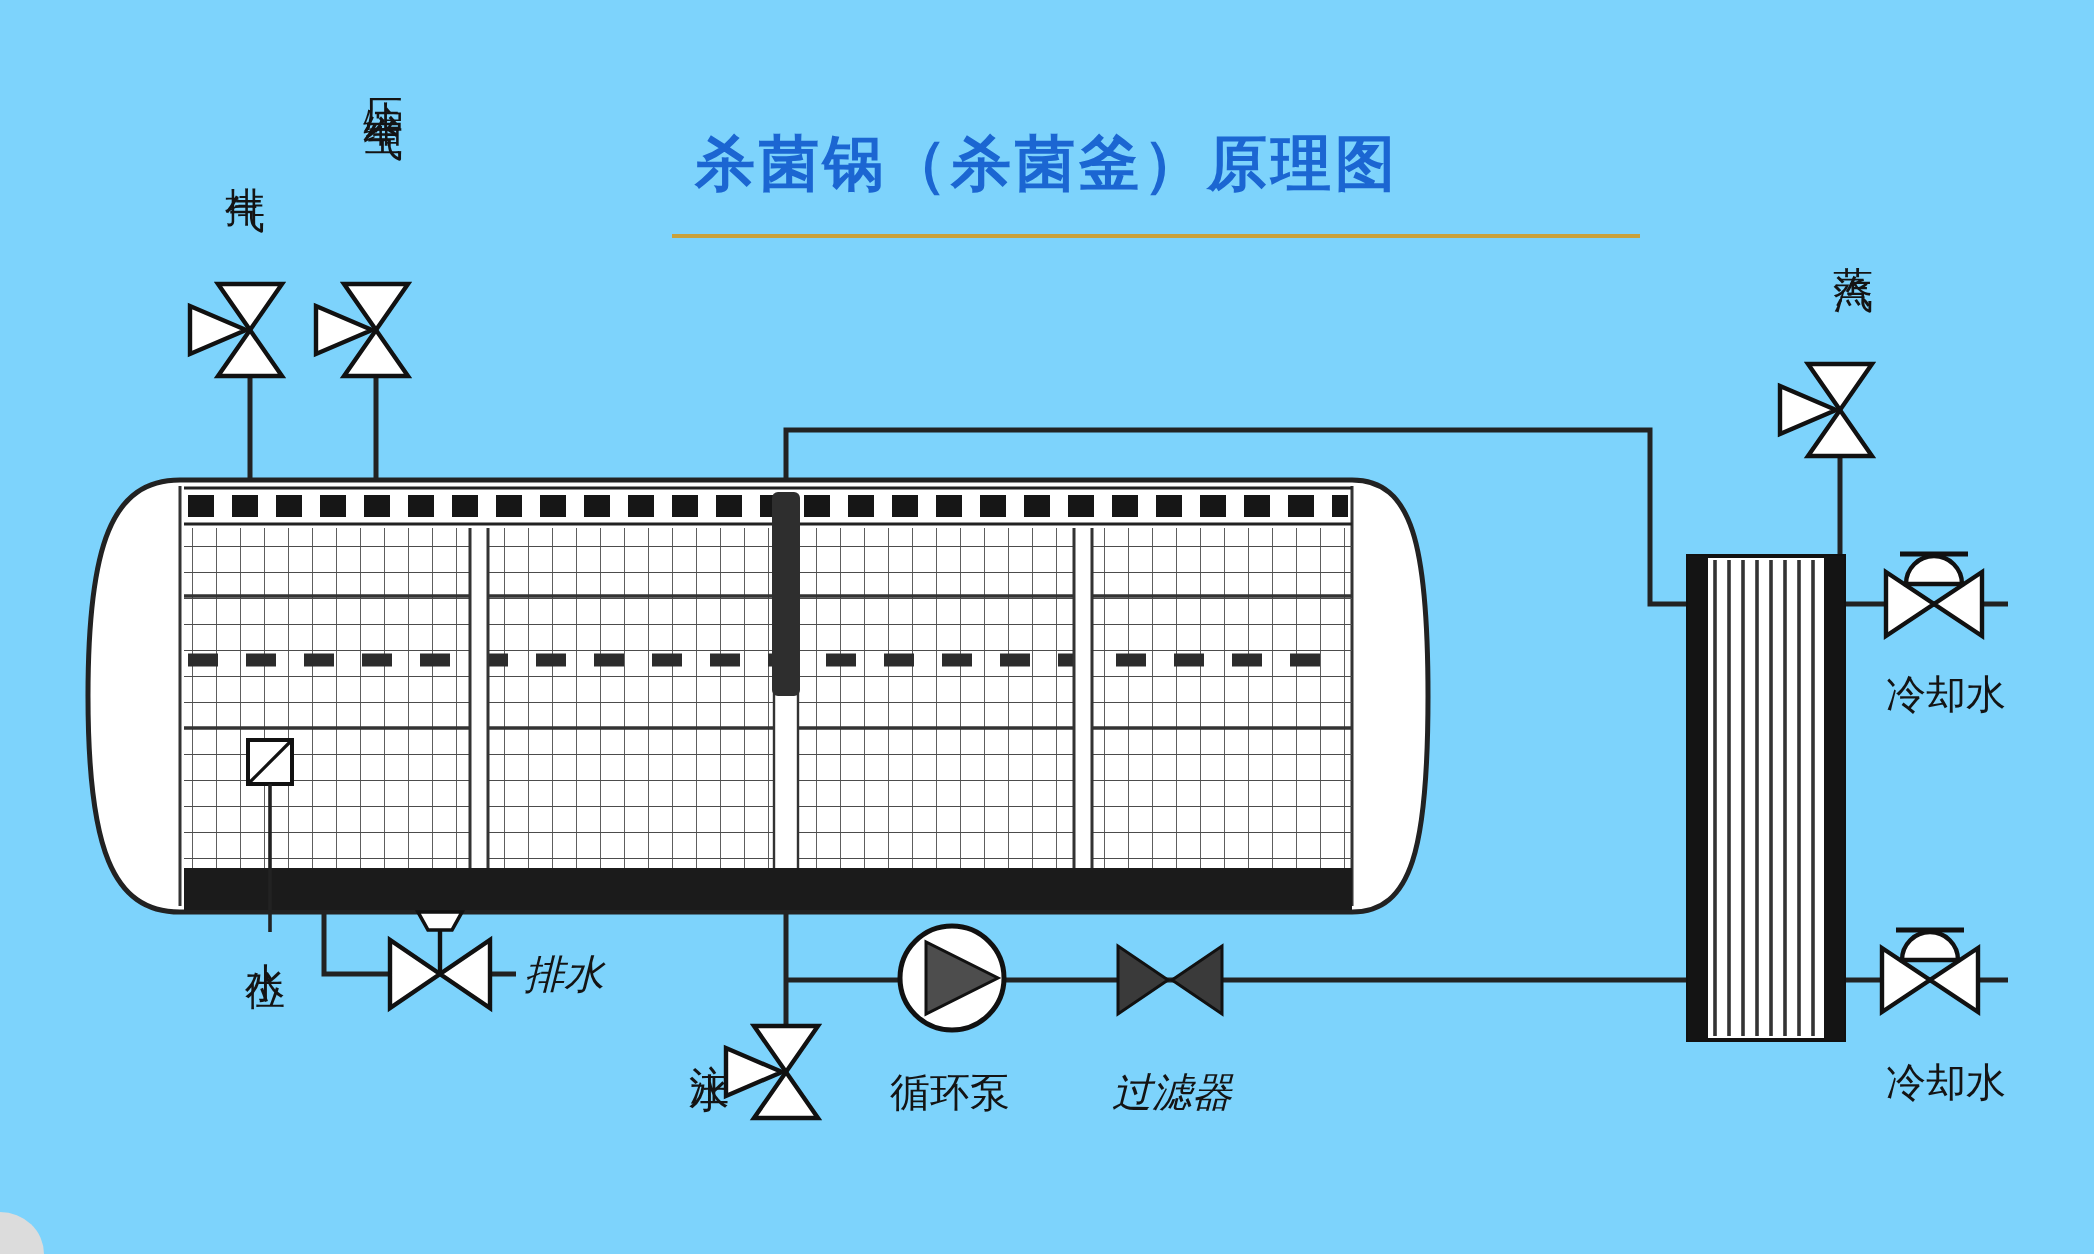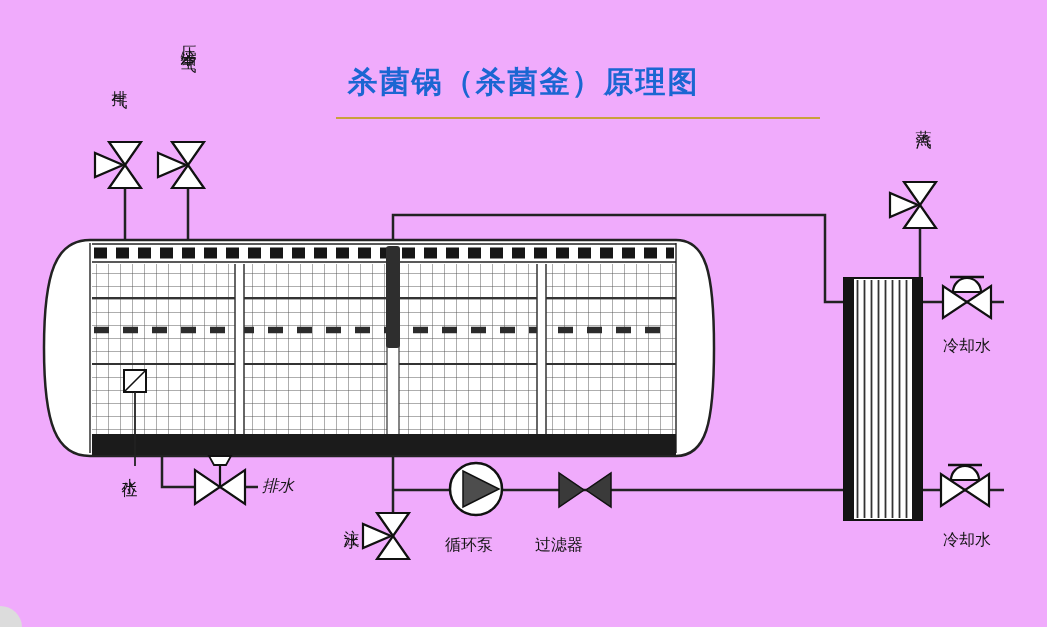--- a/index.html
+++ b/index.html
@@ -1,32 +1,32 @@
 <!DOCTYPE html>
 <html><head>
 <meta charset="utf-8">
 <style>
   * { box-sizing: border-box; }
   html, body { margin: 0; padding: 0; background: #ffffff; }
   .stage {
     position: relative; width: 1047px; height: 627px;
-    background: #f0abfc; overflow: hidden;
+    background: #7dd3fc; overflow: hidden;
     font-family: "Liberation Sans", "DejaVu Sans", sans-serif;
   }
   .title {
     position: absolute; left: 0; top: 62px; width: 100%;
     text-align: center; font-size: 30px; font-weight: 700;
     letter-spacing: 2px; color: #1b66d2;
   }
   .title-underline {
     position: absolute; left: 336px; top: 117px; width: 484px;
     height: 0; border-top: 2px solid #c9a13b;
   }
   .lbl {
-    position: absolute; font-size: 16px; color: #141414;
+    position: absolute; font-size: 20px; color: #141414;
     white-space: nowrap; line-height: 1.15;
   }
   .lbl.v { writing-mode: vertical-rl; text-orientation: upright; letter-spacing: 4px; }
   svg.schematic { position: absolute; left: 0; top: 0; }
   .corner {
     position: absolute; left: 0; top: 606px; width: 22px; height: 21px;
     background: #dcdcdc; border-top-right-radius: 100%;
   }
 </style>
 </head>
@@ -136,16 +136,16 @@
 
   <div class="lbl v" style="left:110px; top:77px;">排气</div>
   <div class="lbl v" style="left:179px; top:33px;">压缩空气</div>
   <div class="lbl v" style="left:914px; top:117px;">蒸汽</div>
   <div class="lbl" style="left:943px; top:337px;">冷却水</div>
   <div class="lbl" style="left:943px; top:531px;">冷却水</div>
   <div class="lbl v" style="left:120px; top:465px;">水位</div>
   <div class="lbl" style="left:262px; top:477px;font-style:italic;">排水</div>
   <div class="lbl v" style="left:342px; top:516px;">注水</div>
   <div class="lbl" style="left:445px; top:536px;">循环泵</div>
-  <div class="lbl" style="left:535px; top:536px;">过滤器</div>
+  <div class="lbl" style="left:556px; top:536px;font-style:italic;">过滤器</div>
 
   <div class="corner"></div>
 </div>
 
 </body></html>

